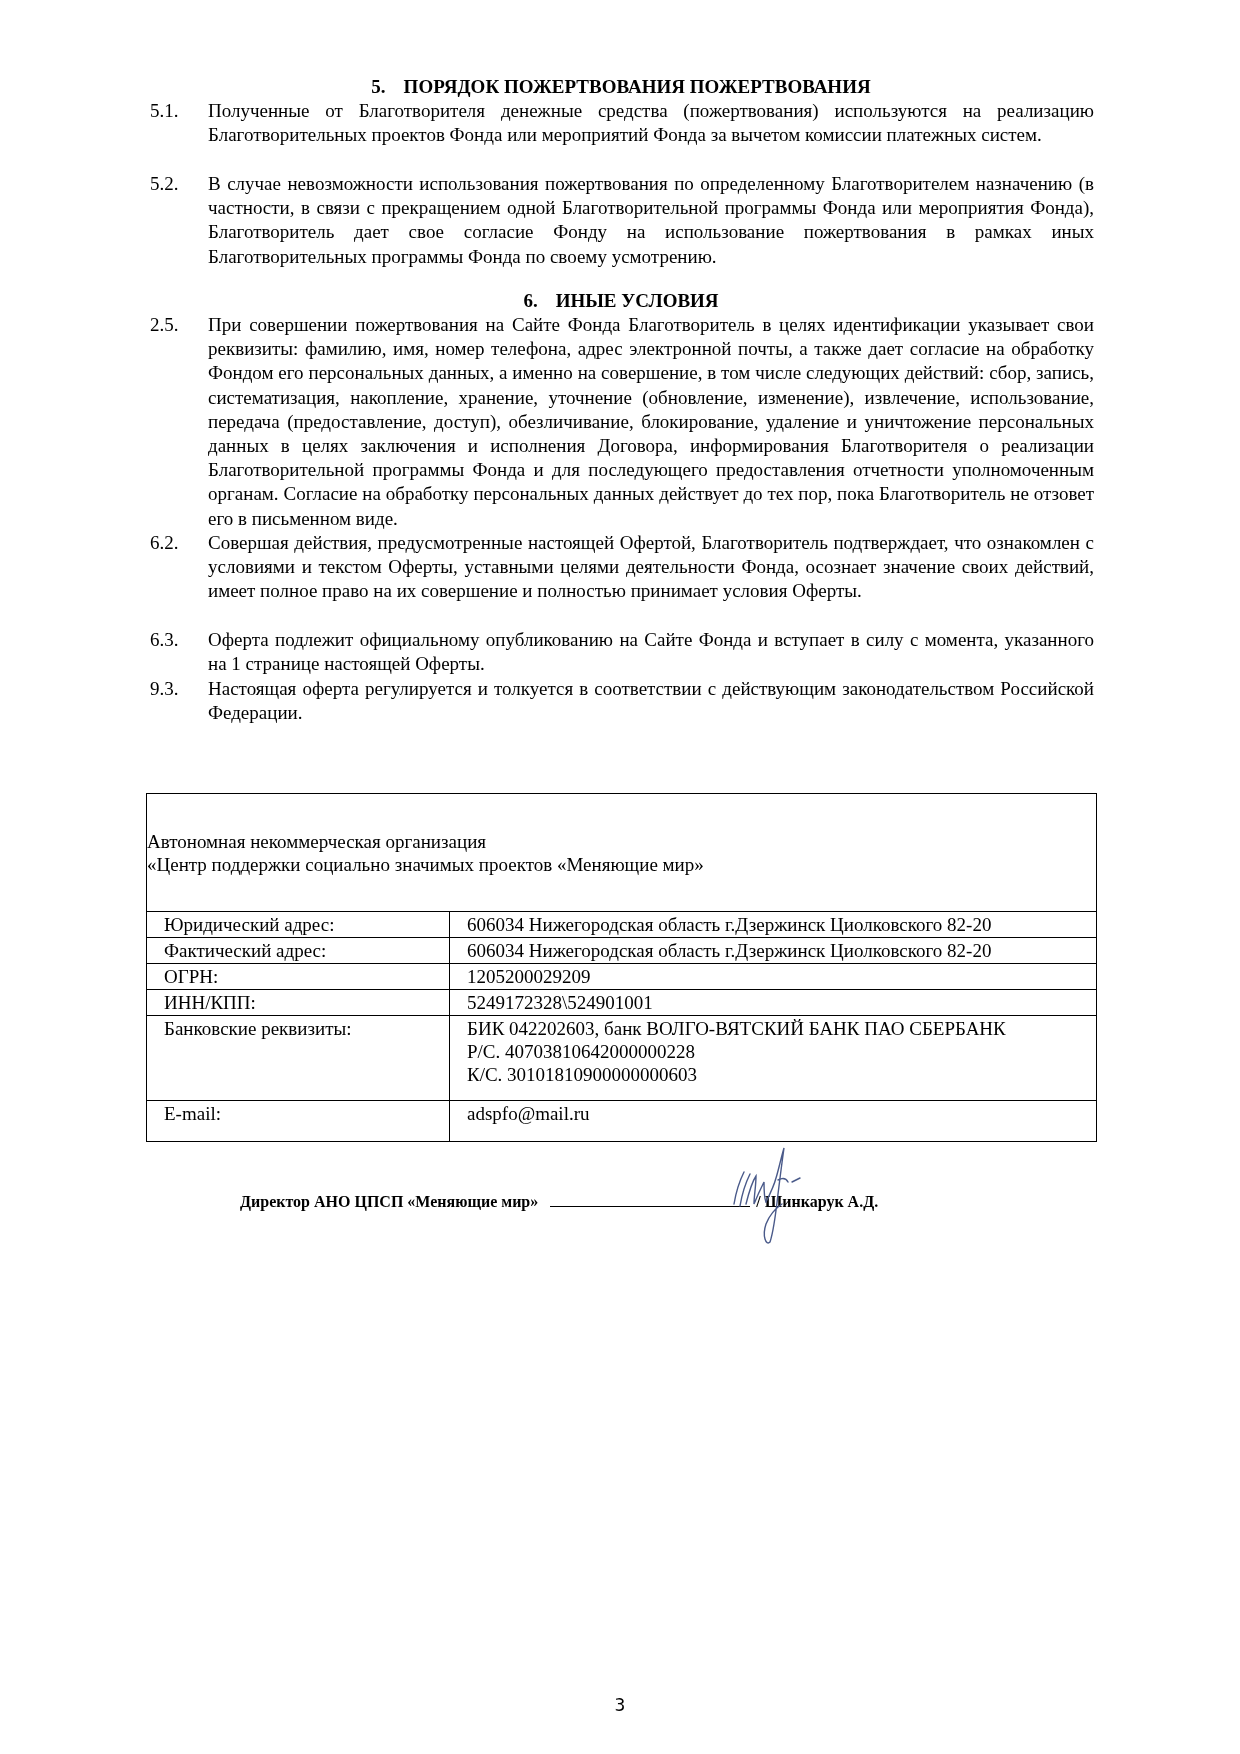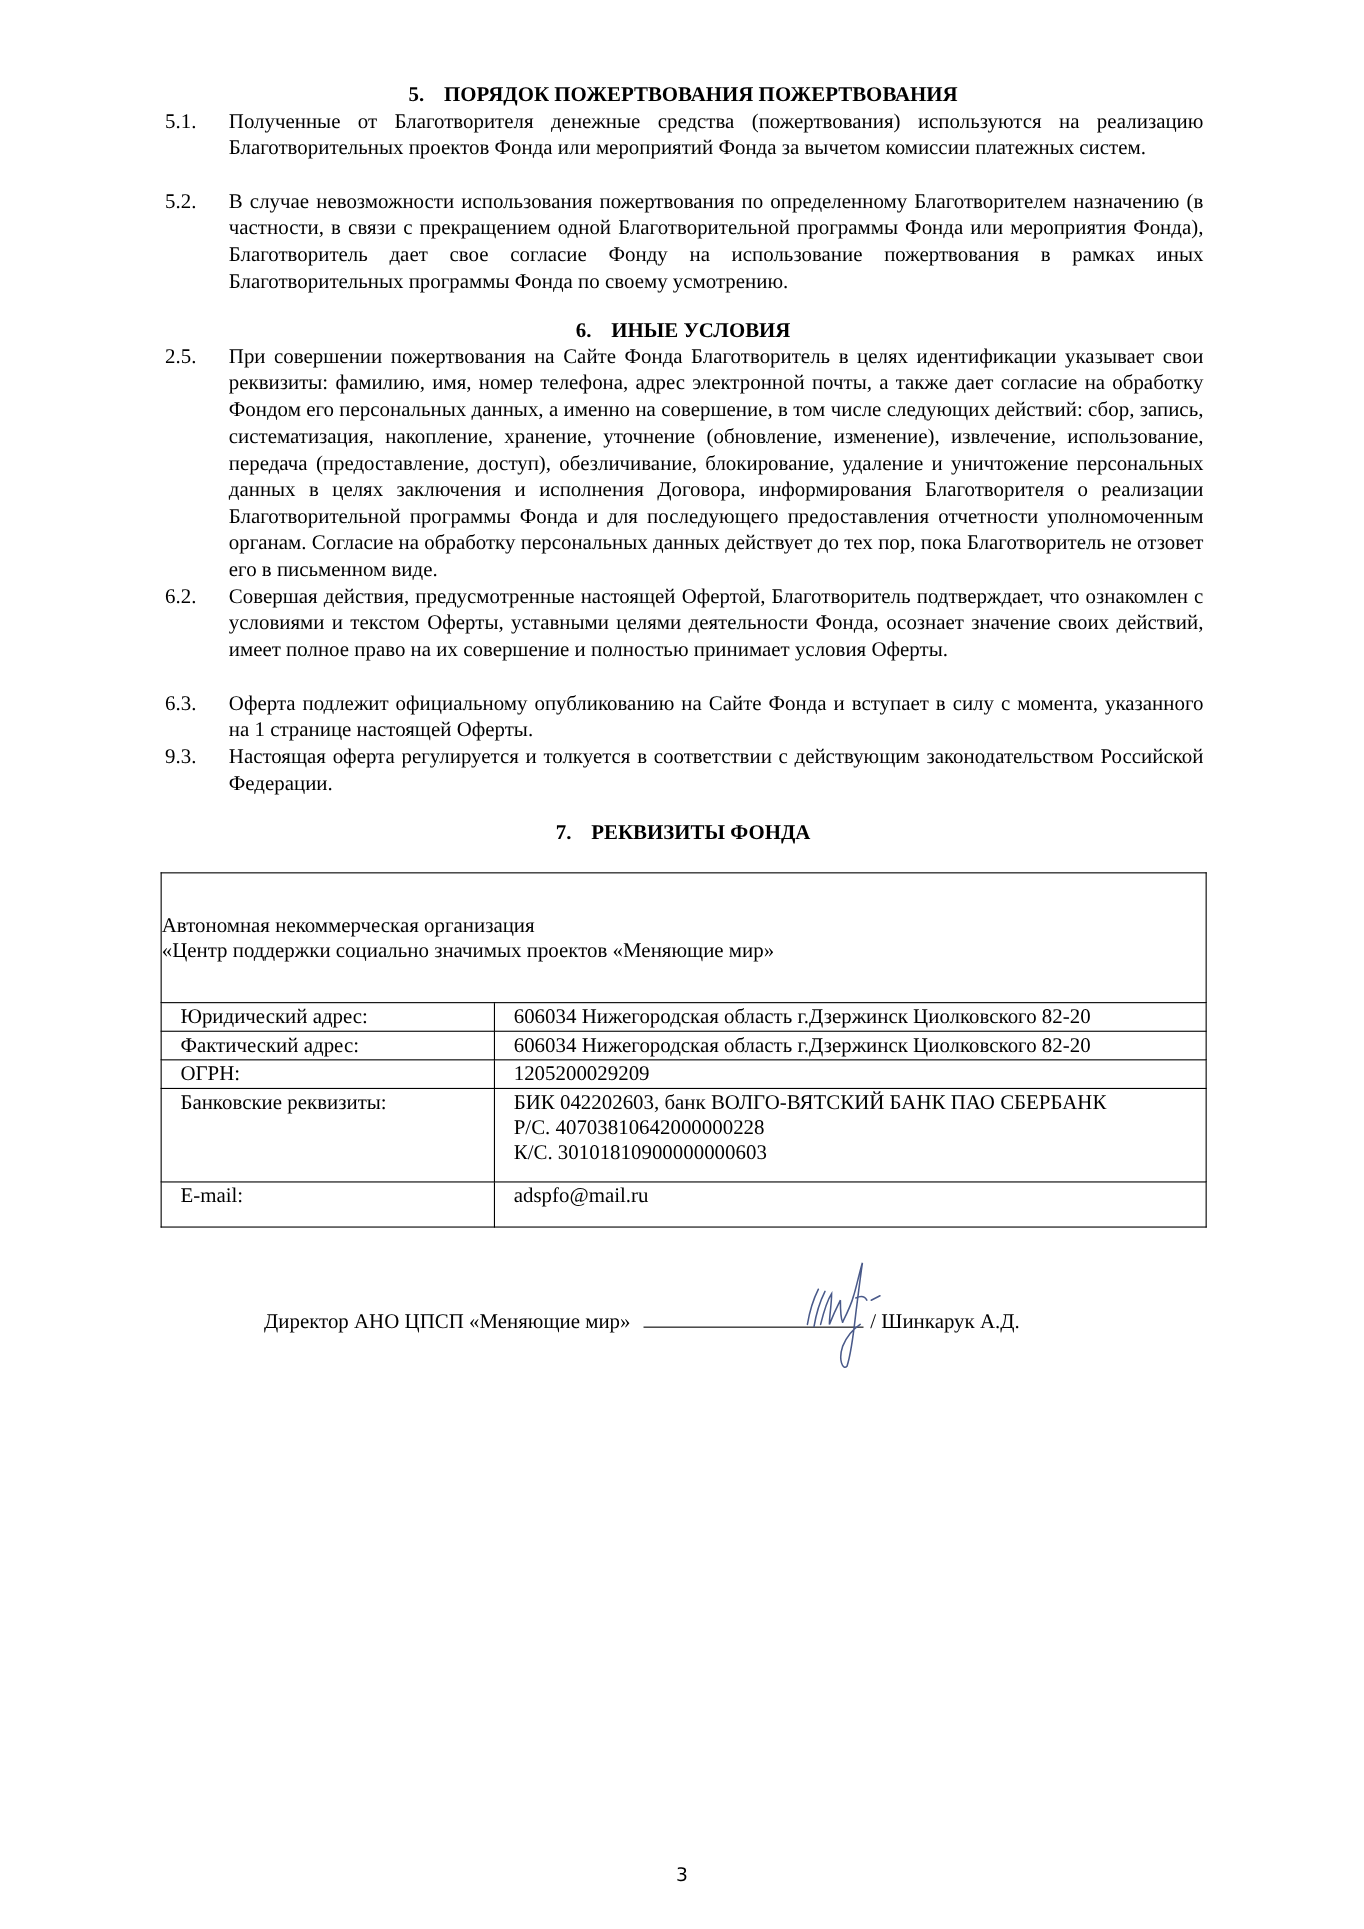--- a/index.html
+++ b/index.html
@@ -13,21 +13,21 @@
   .clause .cnum { position: absolute; left: 0; top: 0; width: 55px; }
   .clause .ctext { margin-left: 58px; text-align: justify; text-align-last: left; }
   table.req { position: absolute; left: 146px; top: 793px; width: 951px;
               border-collapse: collapse; font-size: 19px; line-height: 23px; }
   table.req td { border: 1.5px solid #000; padding: 1px 17px; vertical-align: top; }
   table.req td.org { height: 117px; text-align: left; vertical-align: middle; padding: 0; }
   table.req td.lbl { width: 268px; }
   table.req tr.one td { height: 22px; }
   table.req tr.bank td { height: 82px; }
   table.req tr.email td { height: 38px; }
-  .signline { position: absolute; left: 240px; top: 1188px; font-weight: normal; font-size: 19px;
+  .signline { position: absolute; left: 240px; top: 1188px; font-weight: bold; font-size: 16px;
               line-height: 24px; white-space: pre; }
   .sigrule { display: inline-block; width: 200px; border-bottom: 1.5px solid #000; margin: 0 6px 0 12px;
              height: 18px; vertical-align: baseline; }
   .signature { position: absolute; left: 720px; top: 1142px; width: 120px; height: 110px; }
   .pagenum { position: absolute; left: 0; width: 1240px; top: 1695px; text-align: center;
              font-family: "DejaVu Sans", sans-serif; font-size: 17px; }
 </style>
 </head>
 <body>
 
@@ -58,43 +58,44 @@
   </div>
   <div class="clause" style="top:628px;">
     <span class="cnum">6.3.</span>
     <div class="ctext">Оферта подлежит официальному опубликованию на Сайте Фонда и вступает в силу с момента, указанного на 1 странице настоящей Оферты.</div>
   </div>
   <div class="clause" style="top:677px;">
     <span class="cnum">9.3.</span>
     <div class="ctext">Настоящая оферта регулируется и толкуется в соответствии с действующим законодательством Российской Федерации.</div>
   </div>
 
-  <div class="heading" style="top:746px;">
-    <span class="num">7.</span><span>РЕКВИЗИТЫ ФОНДА</span>
-  </div>
 
   <table class="req">
     <tbody>
         <tr>
       <td class="org" colspan="2">
         <div>Автономная некоммерческая организация</div>
         <div>«Центр поддержки социально значимых проектов «Меняющие мир»</div>
       </td>
     </tr>
     <tr class="one">
       <td class="lbl">Юридический адрес:</td>
       <td>606034 Нижегородская область г.Дзержинск Циолковского  82-20</td>
     </tr>
     <tr class="one">
       <td class="lbl">Фактический адрес:</td>
       <td>606034 Нижегородская область г.Дзержинск Циолковского  82-20</td>
     </tr>
     <tr class="one">
       <td class="lbl">ОГРН:</td>
       <td>1205200029209</td>
+    </tr>
+    <tr class="one">
+      <td class="lbl">ИНН/КПП:</td>
+      <td>5249172328\524901001</td>
     </tr>
     <tr class="bank">
       <td class="lbl">Банковские реквизиты:</td>
       <td>
         <div>БИК 042202603, банк ВОЛГО-ВЯТСКИЙ БАНК ПАО СБЕРБАНК</div>
         <div>Р/С. 40703810642000000228</div>
         <div>К/С. 30101810900000000603</div>
       </td>
     </tr>
     <tr class="email">

